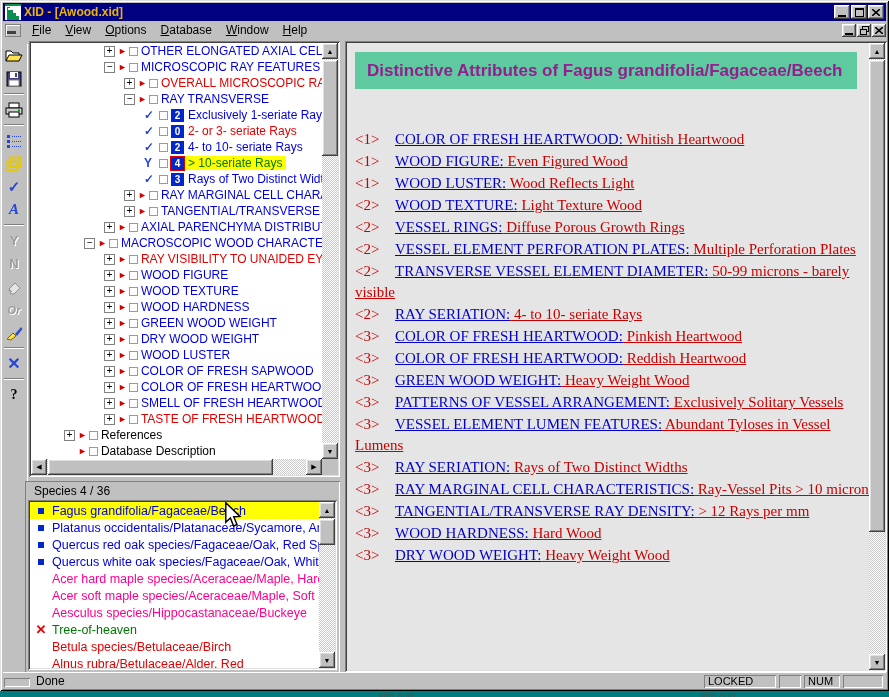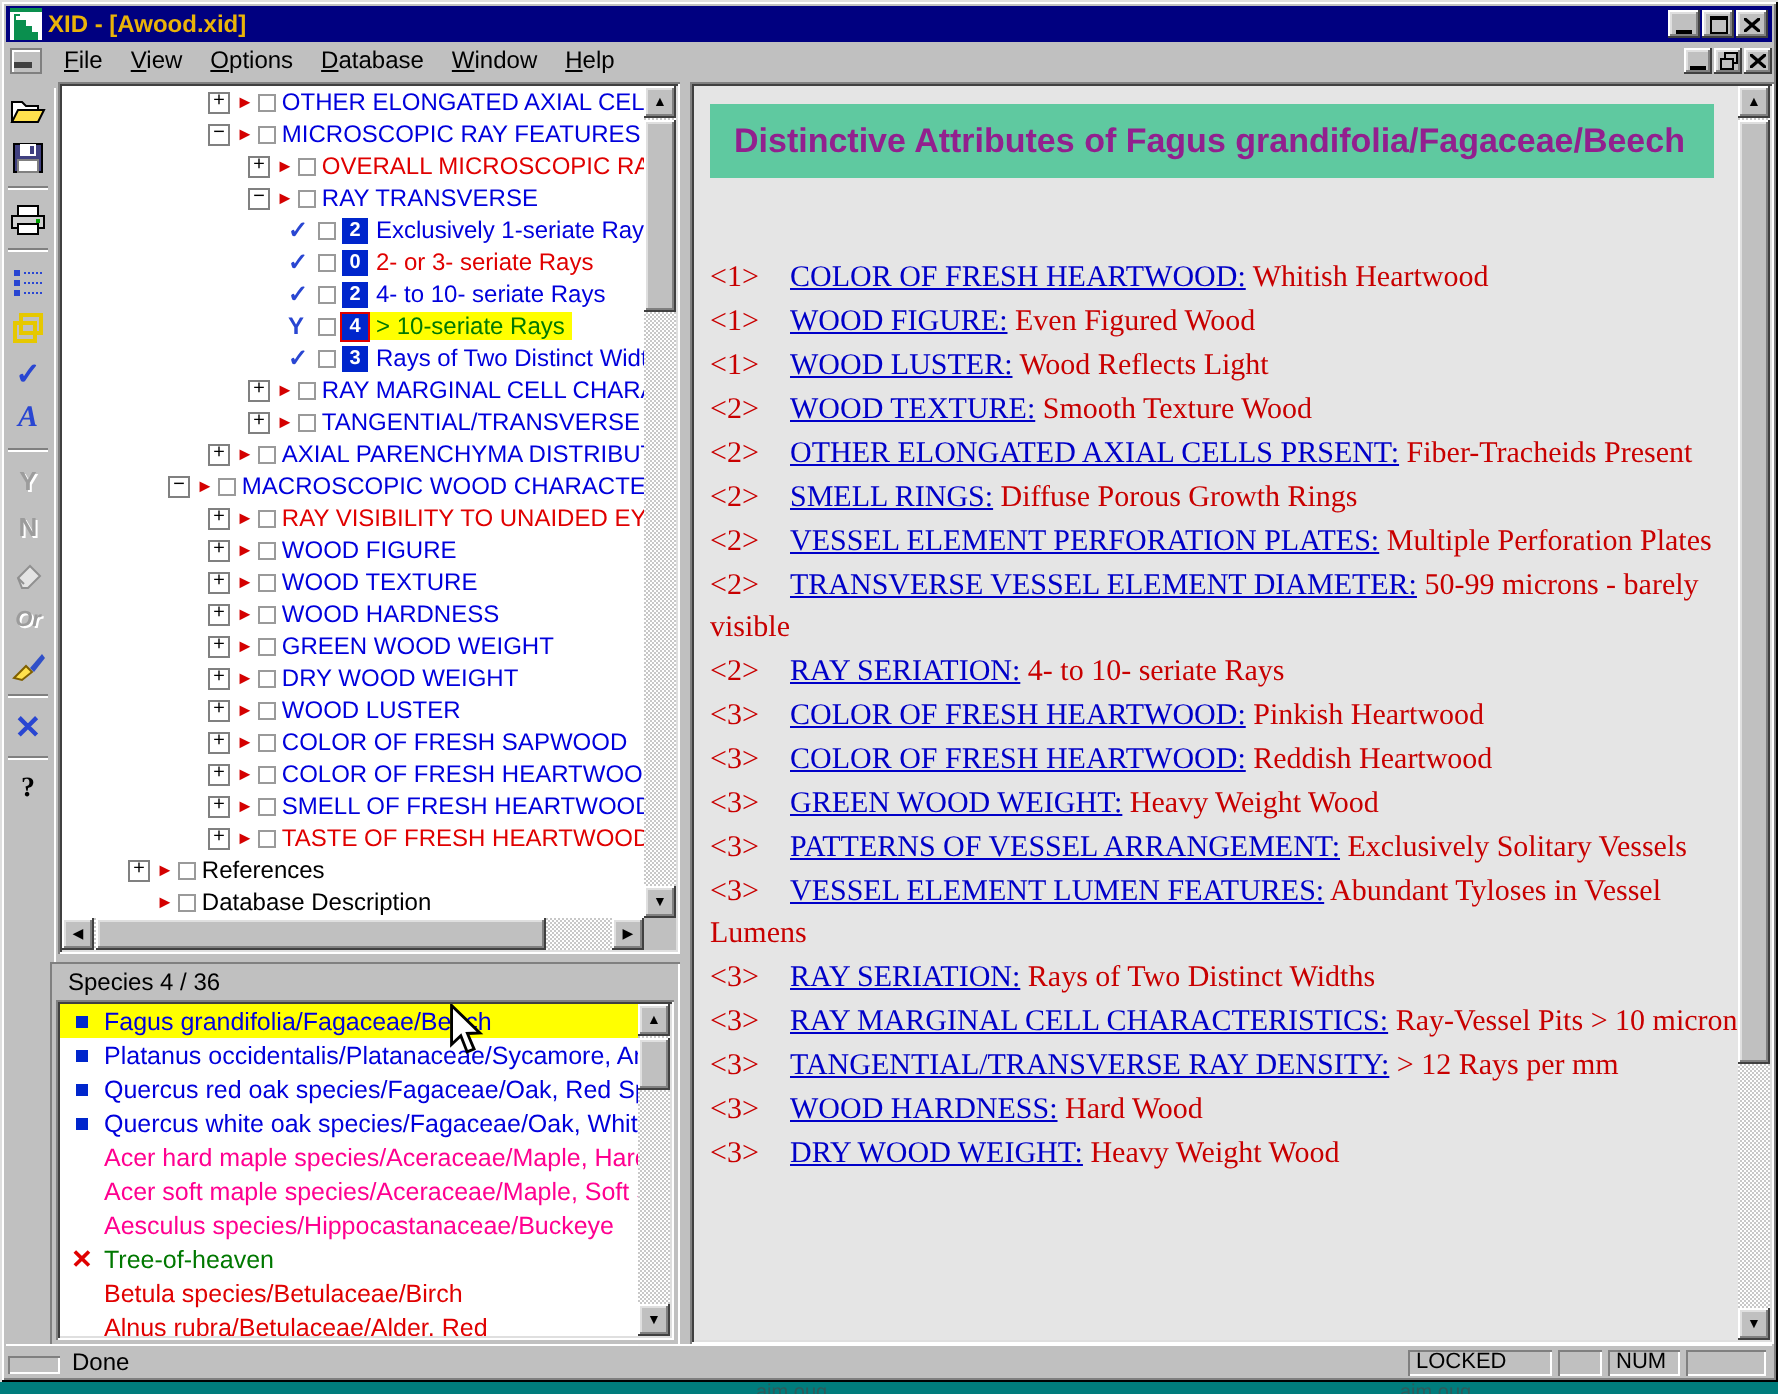--- a/index.html
+++ b/index.html
@@ -84,21 +84,21 @@
   .species-vscroll{top:2px;right:2px;bottom:2px;}
   
   .right-panel{position:absolute;left:345px;top:41px;width:542px;height:631px;}
   .right-content{position:absolute;left:2px;top:2px;right:18px;bottom:2px;background:#e5e5e5;overflow:hidden;}
   .attr-header{margin:9px 12px 0 8px;height:37px;background:#5fc9a0;color:#92208e;
     font-weight:bold;font-size:17px;display:flex;align-items:center;padding:0 12px;white-space:nowrap;overflow:hidden;}
   .attr-list{margin:40px 0 0 8px;width:520px;font-family:"Liberation Serif",serif;font-size:15px;line-height:21px;}
   .attr-item{margin:0 0 1px 0;}
   .rank{color:#c80000;display:inline-block;width:40px;}
   .aname{color:#0000c8;text-decoration:underline;}
-  .aval{color:#c80000;}
+  .aval{color:#c80000;text-decoration:underline;}
   .right-vscroll{top:2px;right:2px;bottom:2px;}
   
   .statusbar{position:absolute;left:3px;right:3px;top:672px;height:17px;display:flex;align-items:center;
     border-top:1px solid #fff;font-size:12px;}
   .status-mini{width:26px;height:9px;margin:2px 6px 0 1px;
     box-shadow:inset 1px 1px #808080,inset -1px -1px #fff;}
   .status-left{color:#000;}
   .status-panels{margin-left:auto;display:flex;margin-right:3px;}
   .spanel{height:13px;margin-left:3px;font-size:11px;padding:0 4px;color:#000;
     box-shadow:inset 1px 1px #808080,inset -1px -1px #fff;display:flex;align-items:center;}
@@ -481,23 +481,22 @@
     </div>
   </div>
 
   <div class="right-panel bevel-in">
     <div class="right-content">
       <div class="attr-header">Distinctive Attributes of Fagus grandifolia/Fagaceae/Beech</div>
       <div class="attr-list">
           <p class="attr-item"><span class="rank">&lt;1&gt;</span><span class="aname">COLOR OF FRESH HEARTWOOD:</span><span class="aval"> Whitish Heartwood</span></p>
           <p class="attr-item"><span class="rank">&lt;1&gt;</span><span class="aname">WOOD FIGURE:</span><span class="aval"> Even Figured Wood</span></p>
           <p class="attr-item"><span class="rank">&lt;1&gt;</span><span class="aname">WOOD LUSTER:</span><span class="aval"> Wood Reflects Light</span></p>
-          <p class="attr-item"><span class="rank">&lt;2&gt;</span><span class="aname">WOOD TEXTURE:</span><span class="aval"> Smooth Texture Wood</span></p>
-          <p class="attr-item"><span class="rank">&lt;2&gt;</span><span class="aname">OTHER ELONGATED AXIAL CELLS PRSENT:</span><span class="aval"> Fiber-Tracheids Present</span></p>
-          <p class="attr-item"><span class="rank">&lt;2&gt;</span><span class="aname">SMELL RINGS:</span><span class="aval"> Diffuse Porous Growth Rings</span></p>
+          <p class="attr-item"><span class="rank">&lt;2&gt;</span><span class="aname">WOOD TEXTURE:</span><span class="aval"> Light Texture Wood</span></p>
+          <p class="attr-item"><span class="rank">&lt;2&gt;</span><span class="aname">VESSEL RINGS:</span><span class="aval"> Diffuse Porous Growth Rings</span></p>
           <p class="attr-item"><span class="rank">&lt;2&gt;</span><span class="aname">VESSEL ELEMENT PERFORATION PLATES:</span><span class="aval"> Multiple Perforation Plates</span></p>
           <p class="attr-item"><span class="rank">&lt;2&gt;</span><span class="aname">TRANSVERSE VESSEL ELEMENT DIAMETER:</span><span class="aval"> 50-99 microns - barely visible</span></p>
           <p class="attr-item"><span class="rank">&lt;2&gt;</span><span class="aname">RAY SERIATION:</span><span class="aval"> 4- to 10- seriate Rays</span></p>
           <p class="attr-item"><span class="rank">&lt;3&gt;</span><span class="aname">COLOR OF FRESH HEARTWOOD:</span><span class="aval"> Pinkish Heartwood</span></p>
           <p class="attr-item"><span class="rank">&lt;3&gt;</span><span class="aname">COLOR OF FRESH HEARTWOOD:</span><span class="aval"> Reddish Heartwood</span></p>
           <p class="attr-item"><span class="rank">&lt;3&gt;</span><span class="aname">GREEN WOOD WEIGHT:</span><span class="aval"> Heavy Weight Wood</span></p>
           <p class="attr-item"><span class="rank">&lt;3&gt;</span><span class="aname">PATTERNS OF VESSEL ARRANGEMENT:</span><span class="aval"> Exclusively Solitary Vessels</span></p>
           <p class="attr-item"><span class="rank">&lt;3&gt;</span><span class="aname">VESSEL ELEMENT LUMEN FEATURES:</span><span class="aval"> Abundant Tyloses in Vessel Lumens</span></p>
           <p class="attr-item"><span class="rank">&lt;3&gt;</span><span class="aname">RAY SERIATION:</span><span class="aval"> Rays of Two Distinct Widths</span></p>
           <p class="attr-item"><span class="rank">&lt;3&gt;</span><span class="aname">RAY MARGINAL CELL CHARACTERISTICS:</span><span class="aval"> Ray-Vessel Pits &gt; 10 microns</span></p>

